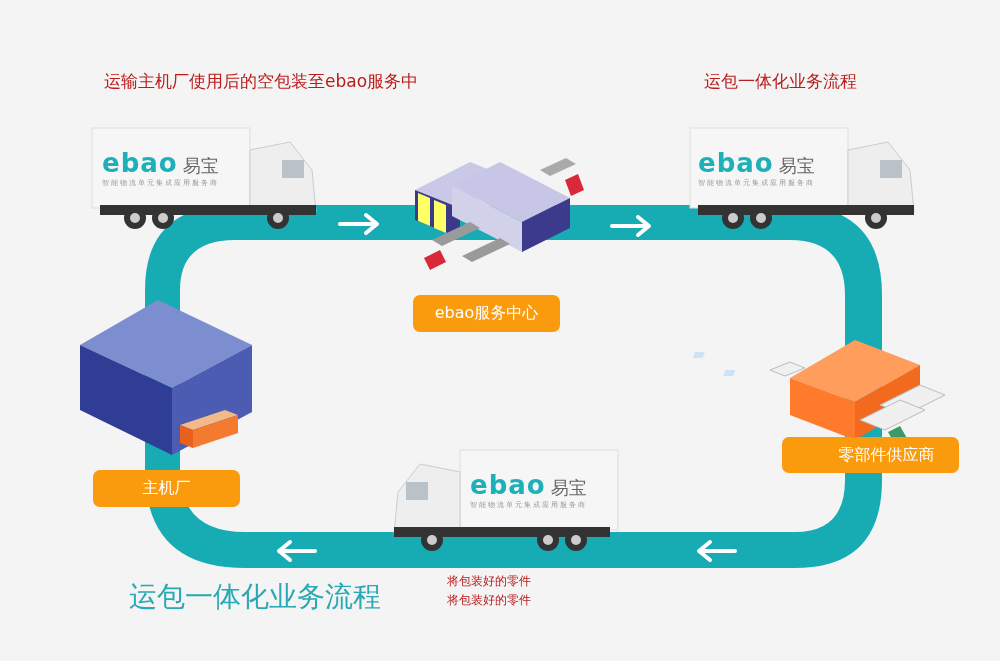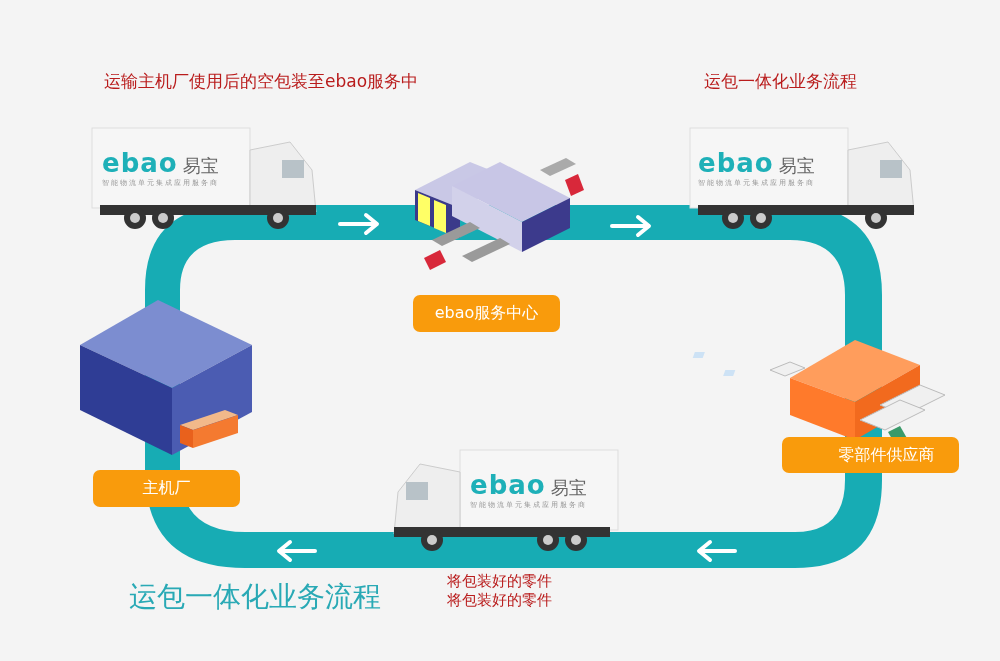--- a/index.html
+++ b/index.html
@@ -125,21 +125,21 @@
   <span style="color:#666;font-size:18px;">易宝</span>
   <div style="color:#999;font-size:7px;letter-spacing:2px;">智能物流单元集成应用服务商</div>
 </div>
 
 <div class="abs caption" style="left:104px;top:70px;">
   <div>运输主机厂使用后的空包装至ebao服务中</div>
 </div>
 <div class="abs caption" style="left:704px;top:70px;">
   <div>运包一体化业务流程</div>
 </div>
-<div class="abs caption" style="left:447px;top:572px;font-size:15px;line-height:19px;">
+<div class="abs caption" style="left:447px;top:572px;font-size:12px;line-height:19px;">
   <div>将包装好的零件</div>
   <div>将包装好的零件</div>
 </div>
 
 <div class="label-box" style="left:413px;top:295px;width:147px;height:37px;">ebao服务中心</div>
 <div class="label-box" style="left:782px;top:437px;width:145px;height:36px;padding-left:32px;">零部件供应商</div>
 <div class="label-box" style="left:77px;top:470px;width:147px;height:37px;margin-left:16px;">主机厂</div>
 
 <div class="abs title" style="left:129px;top:578px;">运包一体化业务流程</div>
 

